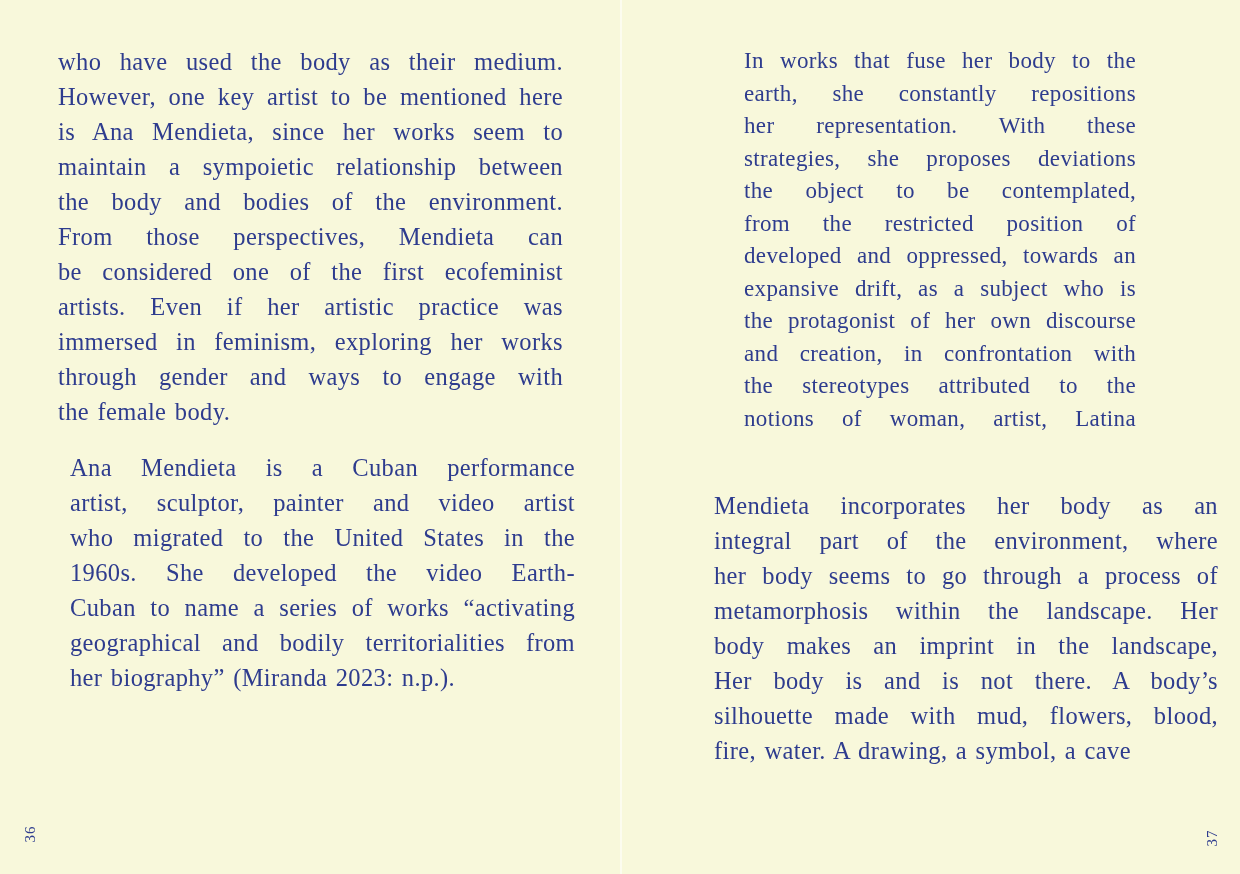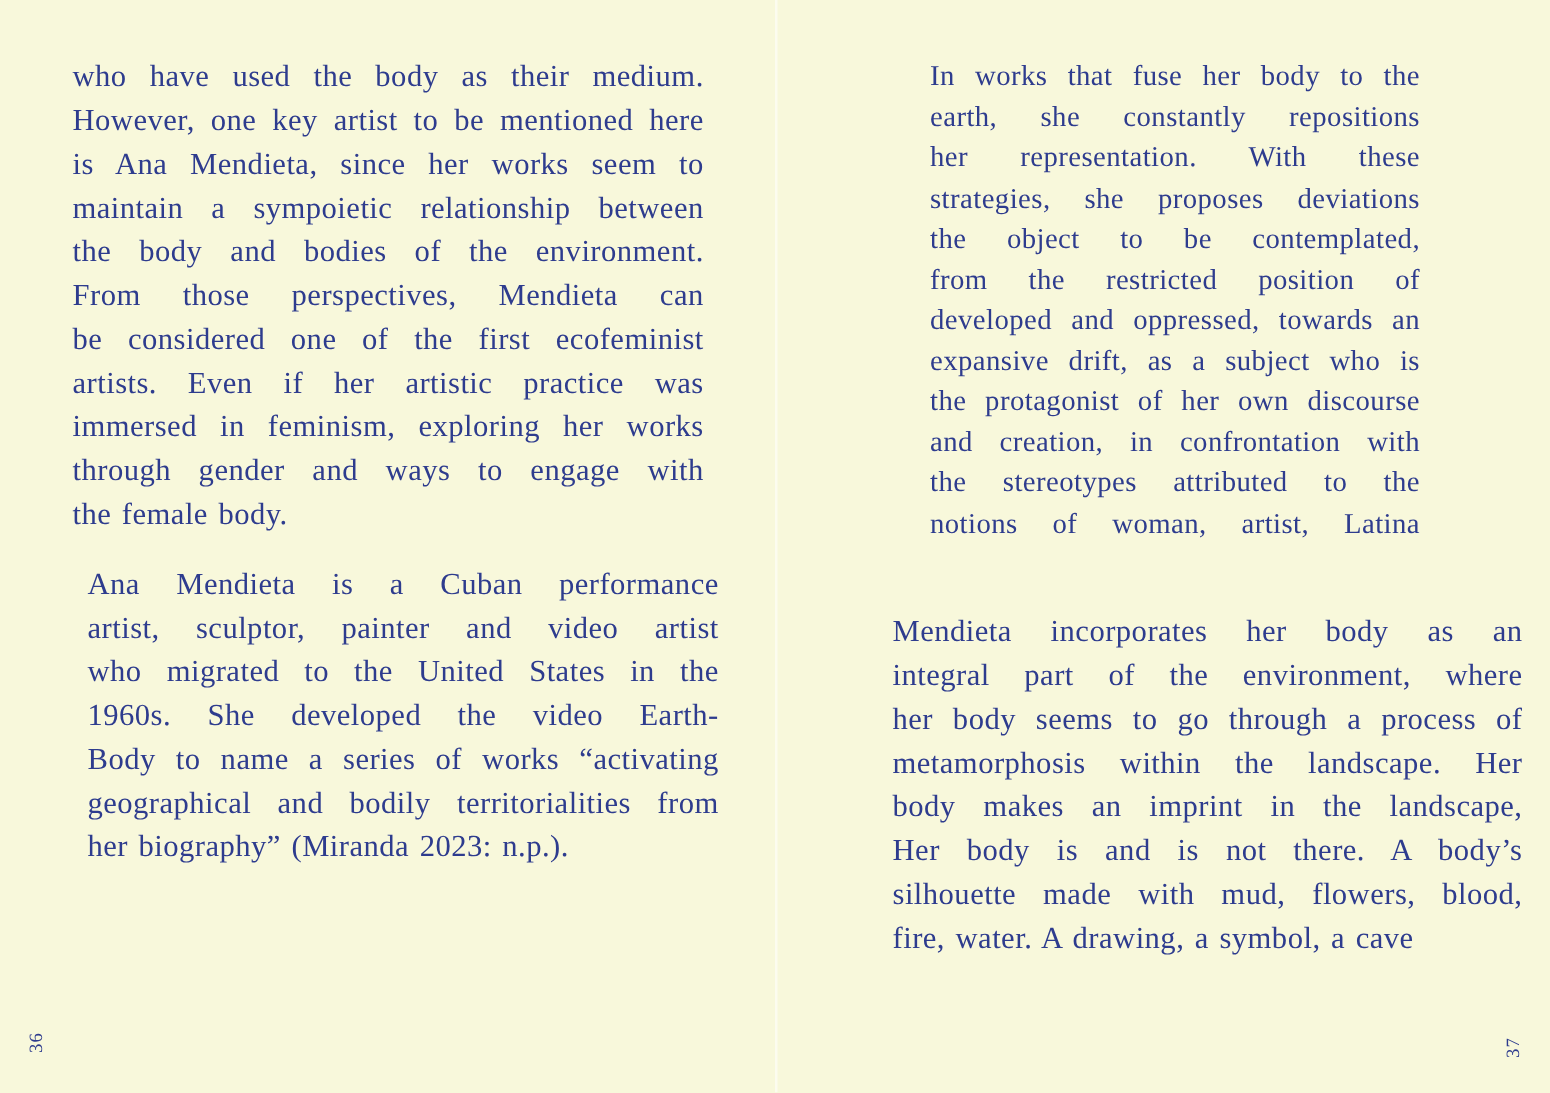--- a/index.html
+++ b/index.html
@@ -78,21 +78,21 @@
         <div class="line">artists. Even if her artistic practice was</div>
         <div class="line">immersed in feminism, exploring her works</div>
         <div class="line">through gender and ways to engage with</div>
         <div class="line last">the female body.</div>
       </div>
     <div class="textblock body-text para2-left">
         <div class="line">Ana Mendieta is a Cuban performance</div>
         <div class="line">artist, sculptor, painter and video artist</div>
         <div class="line">who migrated to the United States in the</div>
         <div class="line">1960s. She developed the video Earth-</div>
-        <div class="line">Body to name a series of works “activating</div>
+        <div class="line">Cuban to name a series of works “activating</div>
         <div class="line">geographical and bodily territorialities from</div>
         <div class="line last">her biography” (Miranda 2023: n.p.).</div>
       </div>
     <div class="page-number page-number-left">36</div>
   </div>
 
   <div>
     <div class="textblock quote-text quote-right">
         <div class="line">In works that fuse her body to the</div>
         <div class="line">earth, she constantly repositions</div>

